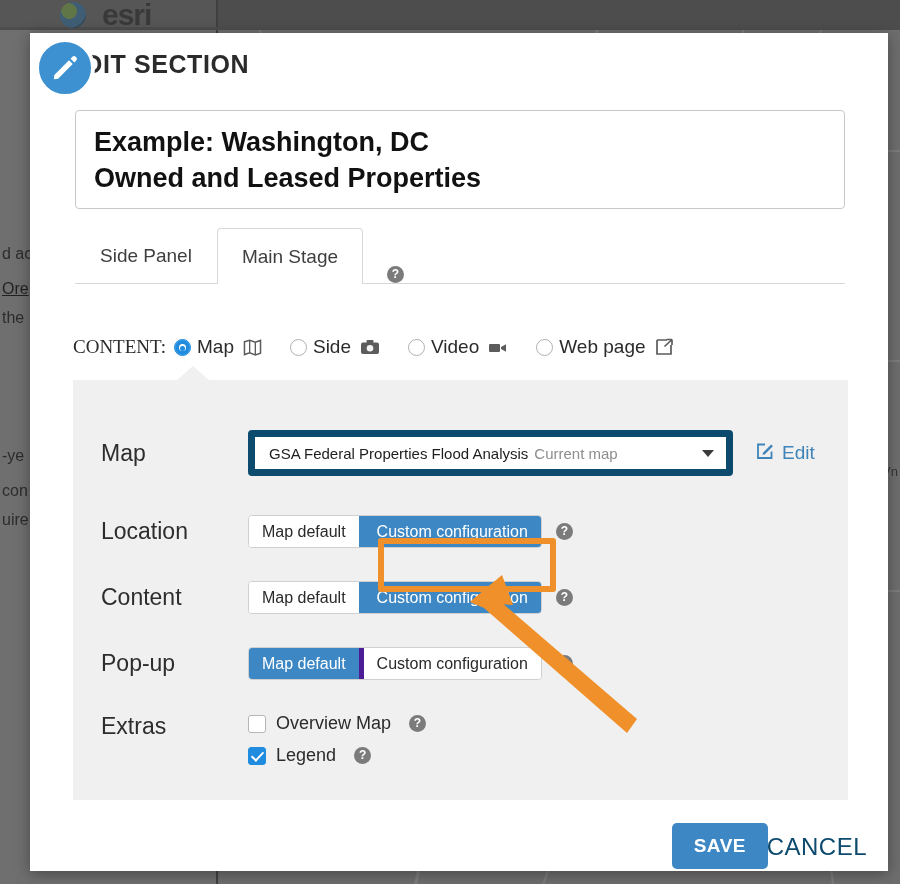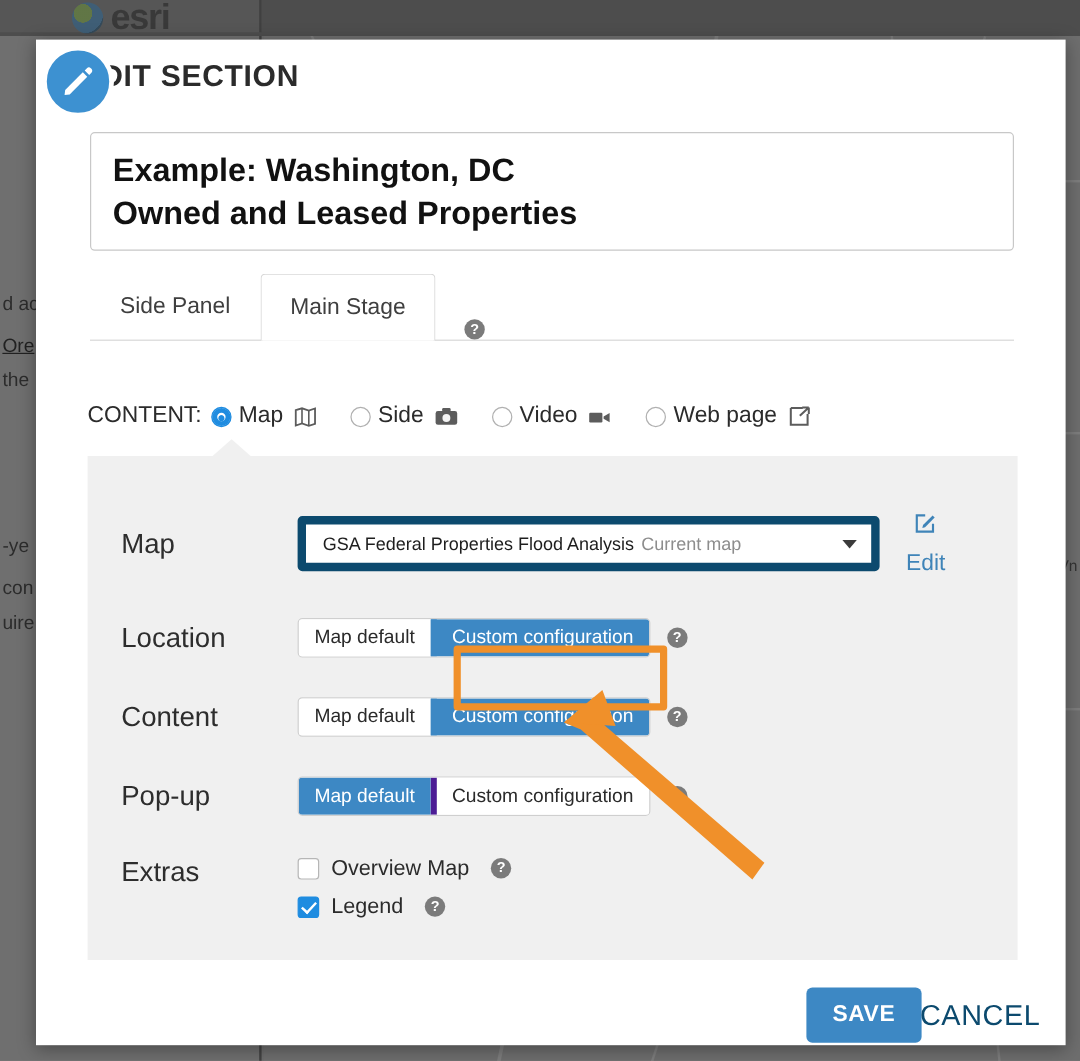--- a/index.html
+++ b/index.html
@@ -19,21 +19,21 @@
   .bg-topbar {
     position: absolute; left: 0; top: 0; width: 900px; height: 30px;
     background: #5d5d5d;
   }
   .bg-appheader {
     position: absolute; left: 0; top: 0; width: 218px; height: 27px;
     background: #6a6a6a; border-right: 2px solid #4b4b4b;
   }
   .esri-logo {
     position: absolute; left: 60px; top: 2px;
-    display: flex; align-items: center; gap: 6px;
+    display: flex; align-items: center; gap: 16px;
   }
   .esri-globe {
     width: 26px; height: 26px; border-radius: 50%;
     background: radial-gradient(circle at 35% 35%, #7fa84b 0 32%, #3f7aa8 33% 70%, #2b5572 71% 100%);
     opacity: .75;
   }
   .esri-word {
     font-size: 30px; font-weight: 700; letter-spacing: -1px;
     color: #3b3b3b; line-height: 26px; opacity: .85;
   }
@@ -120,21 +120,21 @@
     font-family: "Liberation Sans", sans-serif;
   }
   .tabs .help-dot { margin-left: 24px; }
 
   
   .content-row {
     position: absolute; left: 43px; top: 303px;
     display: flex; align-items: center; gap: 0;
     font-size: 19px; color: #2d2d2d;
   }
-  .content-label { font-size: 19px; color: #2b2b2b; margin-right: 8px; }
+  .content-label { font-size: 19px; color: #2b2b2b; margin-right: 8px; font-family: Liberation Serif, serif; }
   .radio-item { display: flex; align-items: center; gap: 6px; margin-right: 28px; cursor: pointer; }
   .radio {
     width: 17px; height: 17px; border-radius: 50%;
     border: 1px solid #b0b0b0; background: #fff; flex: none;
   }
   .radio.on {
     background: #1f8ce0; border-color: #1f8ce0;
     box-shadow: inset 0 0 0 4px #1f8ce0, inset 0 0 0 6px #ffffff;
   }
   .radio.on::after {
@@ -174,21 +174,21 @@
   .ms-name { font-size: 15px; color: #1e1e1e; }
   .ms-sub { font-size: 15px; color: #8d8d8d; margin-left: 6px; }
   .ms-caret {
     margin-left: auto;
     width: 0; height: 0;
     border-left: 6px solid transparent; border-right: 6px solid transparent;
     border-top: 7px solid #3b3b3b;
   }
   .edit-link {
     margin-left: 22px; display: flex; align-items: center; gap: 7px;
-    color: #3f84b8; font-size: 19px; cursor: pointer; flex-direction: column;
+    color: #3f84b8; font-size: 19px; cursor: pointer;
   }
 
   
   .toggle-group {
     display: inline-flex; border-radius: 4px; overflow: hidden;
     border: 1px solid #cfcfcf; background: #fff;
   }
   .tg-btn {
     padding: 0 13px; height: 31px; line-height: 31px;
     font-size: 16px; color: #2a2a2a; background: #fff;

